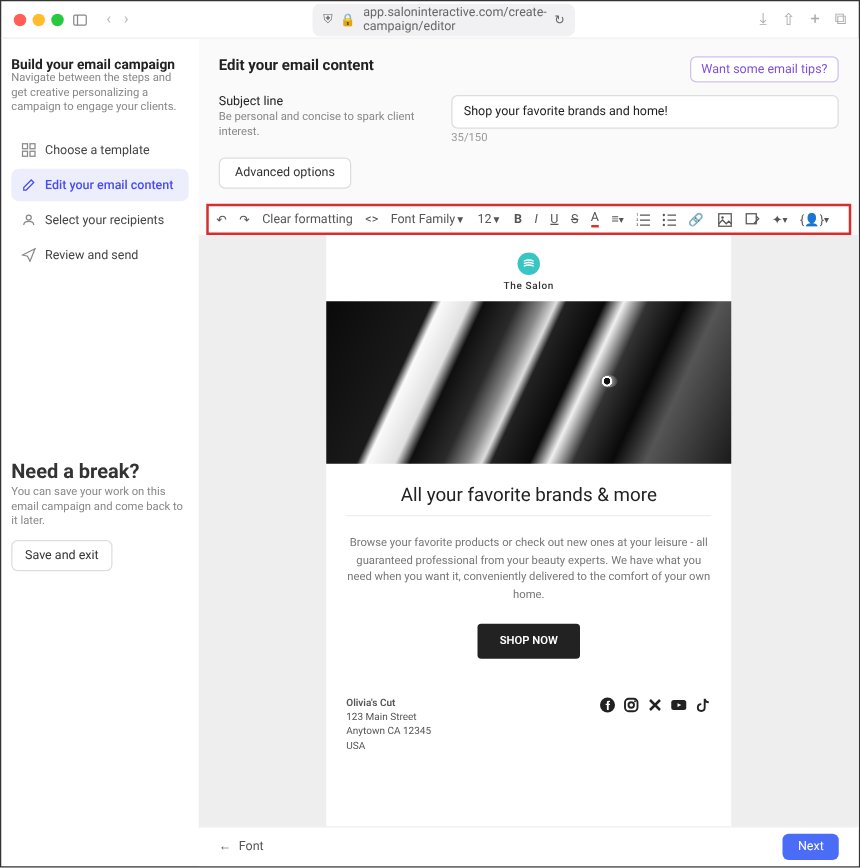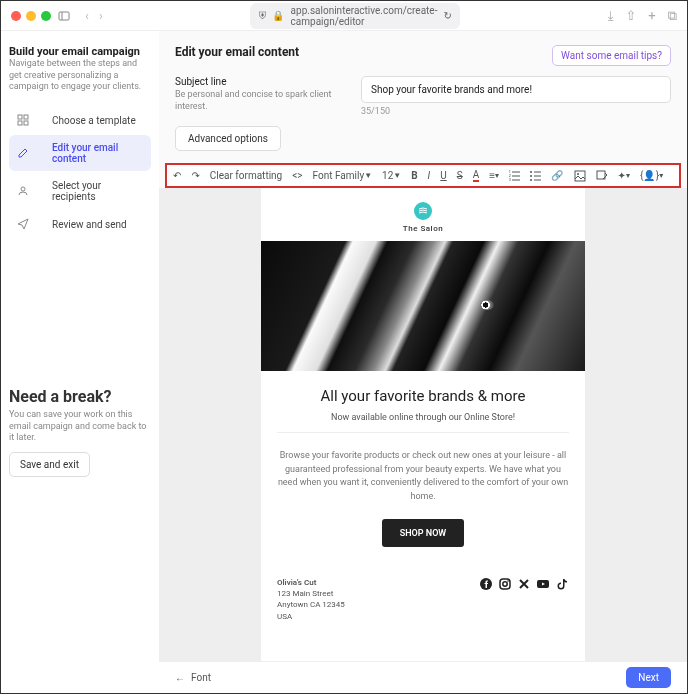--- a/index.html
+++ b/index.html
@@ -10,21 +10,21 @@
 .dot.r{background:#ff5f56}.dot.y{background:#ffbd2e}.dot.g{background:#27c93f}
 .tb-ico{width:14px;height:14px;color:#888;display:flex;align-items:center;justify-content:center}
 .nav-arrows{display:flex;gap:10px;margin-left:8px;color:#bbb;font-size:13px}
 .urlbar{flex:1;display:flex;justify-content:center}
 .urlbar-inner{background:#f1f1f3;border-radius:6px;padding:2px 10px;font-size:10px;color:#666;display:flex;align-items:center;gap:6px;width:210px;justify-content:center}
 .tb-right{display:flex;gap:12px;color:#aaa;font-size:13px}
 .app{display:flex;height:632px}
 .sidebar{width:158px;padding:14px 8px;border-right:0}
 .sb-title{font-size:11px;font-weight:700;color:#222;margin-bottom:0}
 .sb-desc{font-size:9px;color:#888;line-height:1.3;margin-bottom:14px}
-.step{display:flex;align-items:center;gap:23px;padding:7px 8px;border-radius:6px;font-size:10px;color:#444;margin-bottom:2px;cursor:pointer}
+.step{display:flex;align-items:center;gap:7px;padding:7px 8px;border-radius:6px;font-size:10px;color:#444;margin-bottom:2px;cursor:pointer}
 .step.active{background:#eceefb;color:#4a4cf0;font-weight:500}
 .step-ico{width:12px;height:12px;color:#888}
 .step.active .step-ico{color:#4a4cf0}
 .break-sec{margin-top:150px}
 .break-title{font-size:16px;font-weight:700;color:#333;margin-bottom:3px}
 .break-desc{font-size:9px;color:#888;line-height:1.3;margin-bottom:8px}
 .save-btn{border:1px solid #ddd;background:#fff;border-radius:5px;padding:6px 10px;font-size:10px;color:#333;cursor:pointer}
 .main{flex:1;background:#fafafa;display:flex;flex-direction:column;height:100%}
 .main-head{padding:14px 16px 10px;display:flex;justify-content:space-between;align-items:flex-start}
 .main-title{font-size:12px;font-weight:700;color:#222}
@@ -151,21 +151,21 @@
       <div class="main-title">Edit your email content</div>
       <button class="tips-btn">Want some email tips?</button>
     </div>
 
     <div class="subj-row">
       <div class="subj-left">
         <div class="subj-label">Subject line</div>
         <div class="subj-help">Be personal and concise to spark client interest.</div>
       </div>
       <div class="subj-input">
-        <div class="subj-field">Shop your favorite brands and more!</div>
+        <div class="subj-field">Shop your favorite brands and home!</div>
         <div class="char-count">35/150</div>
       </div>
     </div>
 
     <button class="adv-btn">Advanced options</button>
 
     <div class="toolbar-wrap">
       <span class="tb-btn">↶</span>
       <span class="tb-btn">↷</span>
       <span class="tb-btn">Clear formatting</span>
@@ -238,21 +238,20 @@
           <div class="logo-circ">
               <svg width="10" height="10" viewBox="0 0 10 10">
                 <path d="M1 3 Q5 1 9 3 M1 5 Q5 3 9 5 M1 7 Q5 5 9 7" stroke="#fff" fill="none" stroke-width="1"></path>
               </svg>
             </div>
           <div class="logo-text">The Salon</div>
         </div>
         <div class="hero"></div>
         <div class="email-body">
           <div class="headline">All your favorite brands &amp; more</div>
-          <div class="sub">Now available online through our Online Store!</div>
           <hr class="divider">
           <div class="para">Browse your favorite products or check out new ones at your leisure - all guaranteed professional from your beauty experts. We have what you need when you want it, conveniently delivered to the comfort of your own home.</div>
           <button class="shop-btn">SHOP NOW</button>
         </div>
         <div class="footer-row">
           <div class="addr">
             <div class="addr-name">Olivia's Cut</div>
             <div>123 Main Street</div>
             <div>Anytown CA 12345</div>
             <div>USA</div>

